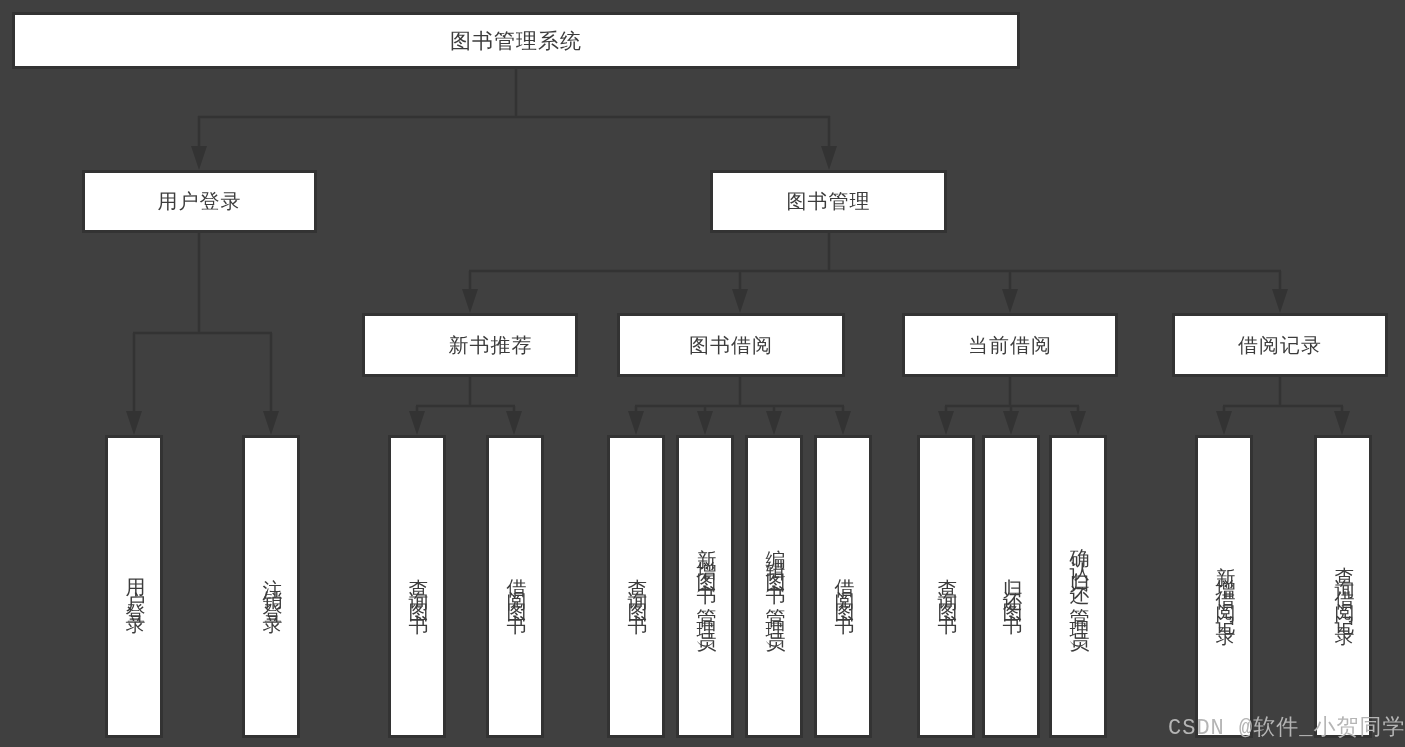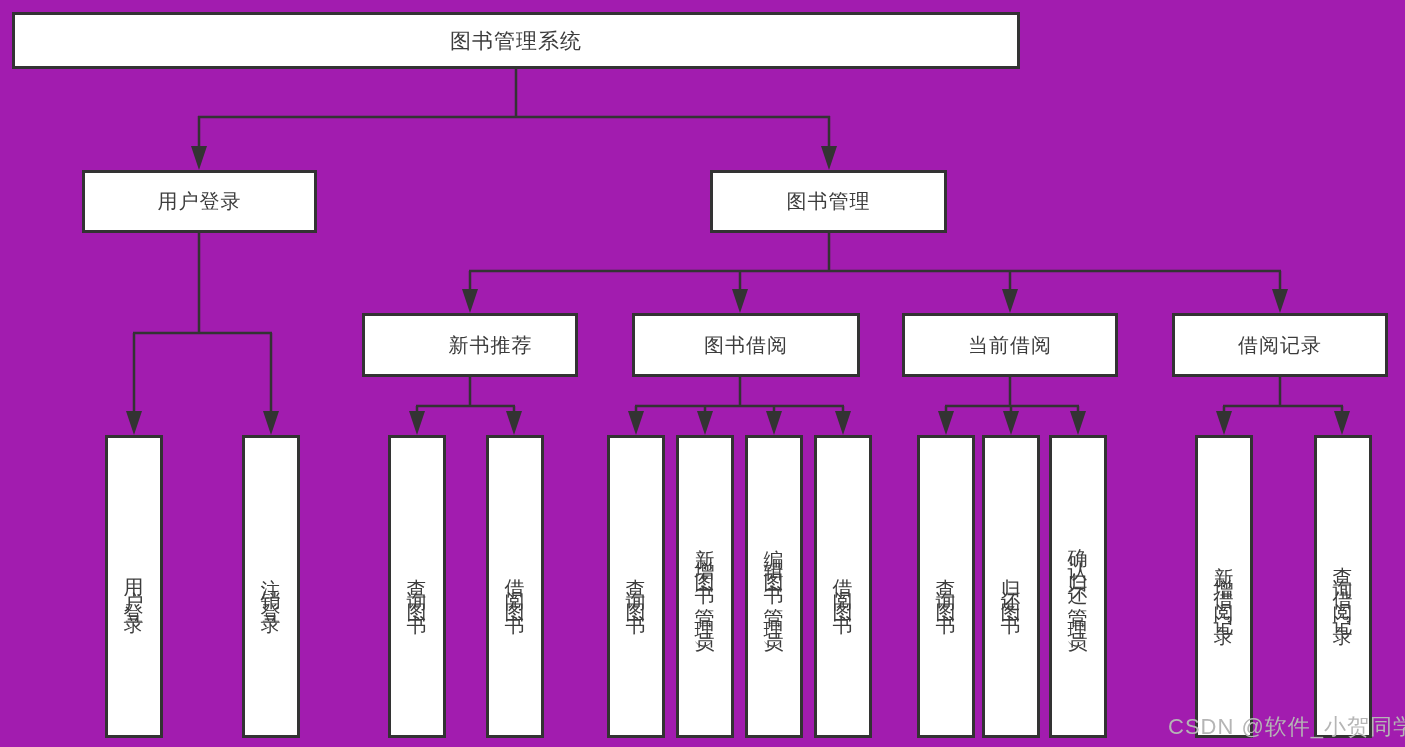--- a/index.html
+++ b/index.html
@@ -1,18 +1,18 @@
 <!DOCTYPE html>
 <html><head>
 <meta charset="utf-8">
 <style>
   html,body{margin:0;padding:0;background:#fff;}
   #canvas{
-    position:relative;width:1405px;height:747px;background:#a21caf;overflow:hidden;
-    font-family:Liberation Sans, sans-serif;color:#3a3a3a;
+    position:relative;width:1405px;height:747px;background:#404040;overflow:hidden;
+    font-family:Liberation Mono, monospace;color:#3a3a3a;
   }
   .box{
     position:absolute;box-sizing:border-box;border:3px solid #333;background:#fff;
     display:flex;align-items:center;justify-content:center;
     font-size:20px;letter-spacing:1px;color:#3c3c3c;
   }
   .vbox{
     position:absolute;box-sizing:border-box;border:3px solid #333;background:#fff;
     display:flex;align-items:center;justify-content:center;
   }
@@ -65,21 +65,21 @@
       <polygon points="1334,411 1350,411 1342,435"></polygon>
     </g>
   </svg>
 
   <div class="box" style="left:12px;top:12px;width:1008px;height:57px;font-size:21px;">图书管理系统</div>
 
   <div class="box" style="left:82px;top:170px;width:235px;height:63px;">用户登录</div>
   <div class="box" style="left:710px;top:170px;width:237px;height:63px;">图书管理</div>
 
   <div class="box" style="left:362px;top:313px;width:216px;height:64px;padding-left:41px;">新书推荐</div>
-  <div class="box" style="left:632px;top:313px;width:228px;height:64px;">图书借阅</div>
+  <div class="box" style="left:617px;top:313px;width:228px;height:64px;">图书借阅</div>
   <div class="box" style="left:902px;top:313px;width:216px;height:64px;">当前借阅</div>
   <div class="box" style="left:1172px;top:313px;width:216px;height:64px;">借阅记录</div>
 
   <div class="vbox" style="left:105px;top:435px;width:58px;height:303px;">
     <span>用户登录</span>
   </div>
   <div class="vbox" style="left:242px;top:435px;width:58px;height:303px;">
     <span>注销登录</span>
   </div>
 

